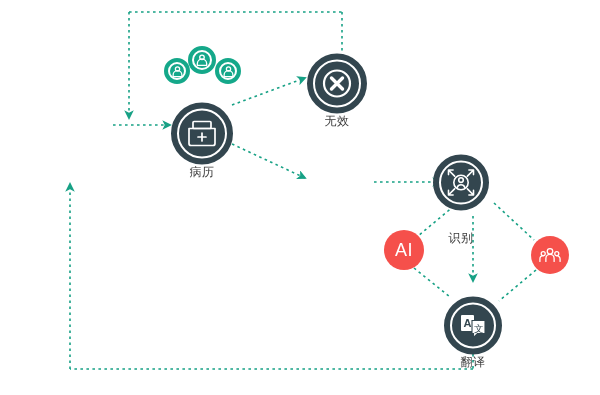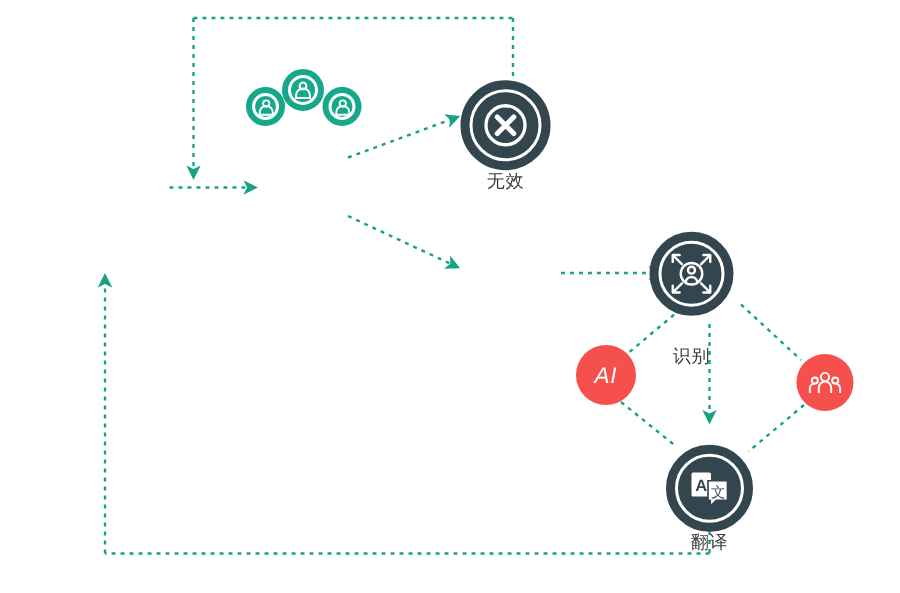--- a/index.html
+++ b/index.html
@@ -89,25 +89,24 @@
     transform: translate(-50%, -50%);
     border-radius: 50%;
     background: #f5504b;
     display: flex;
     align-items: center;
     justify-content: center;
     color: #ffffff;
     z-index: 6;
   }
   .badge-text {
-    font-size: 15px;
+    font-size: 18px;
     color: #ffffff;
     letter-spacing: 0.5px;
     line-height: 1;
-    font-style: italic;
   }
   svg { display: block; overflow: visible; }
 </style>
 </head>
 <body>
 
 <div id="canvas">
 
   <svg id="wires" viewBox="0 0 600 395">
     <defs>
@@ -137,20 +136,32 @@
       <path d="M494,203 L534,240"></path>
       <path d="M536,270 L499,301"></path>
 
       <path d="M473,348 L473,369"></path>
       <path d="M473,369 L70,369"></path>
       <path d="M70,369 L70,184" marker-end="url(#ah)"></path>
     </g>
   </svg>
 
 
+  <div class="node" style="left:202px; top:140px;">
+    <div class="disc ringed" style="width:62px;height:62px;">
+      <svg width="34" height="34" viewBox="0 0 34 34">
+        <g fill="none" stroke="#ffffff" stroke-width="1.7" stroke-linejoin="round" stroke-linecap="round">
+          <rect x="8" y="5" width="18" height="7" rx="1"></rect>
+          <path d="M4 12 h26 v15 a2 2 0 0 1 -2 2 H6 a2 2 0 0 1 -2 -2 Z"></path>
+          <path d="M17 16.5 v8 M13 20.5 h8"></path>
+        </g>
+      </svg>
+    </div>
+    <div class="node-label">病历</div>
+  </div>
 
   <div class="mini" style="left:177px; top:71px; width:26px; height:26px;">
     <svg width="15" height="15" viewBox="0 0 24 24" style="position:relative;z-index:2">
       <g fill="none" stroke="#ffffff" stroke-width="2" stroke-linejoin="round" stroke-linecap="round">
         <circle cx="12" cy="8" r="3.4"></circle>
         <path d="M5 20 v-2.5 a7 7 0 0 1 14 0 V20 Z"></path>
       </g>
     </svg>
   </div>
   <div class="mini" style="left:202px; top:60px; width:28px; height:28px;">

